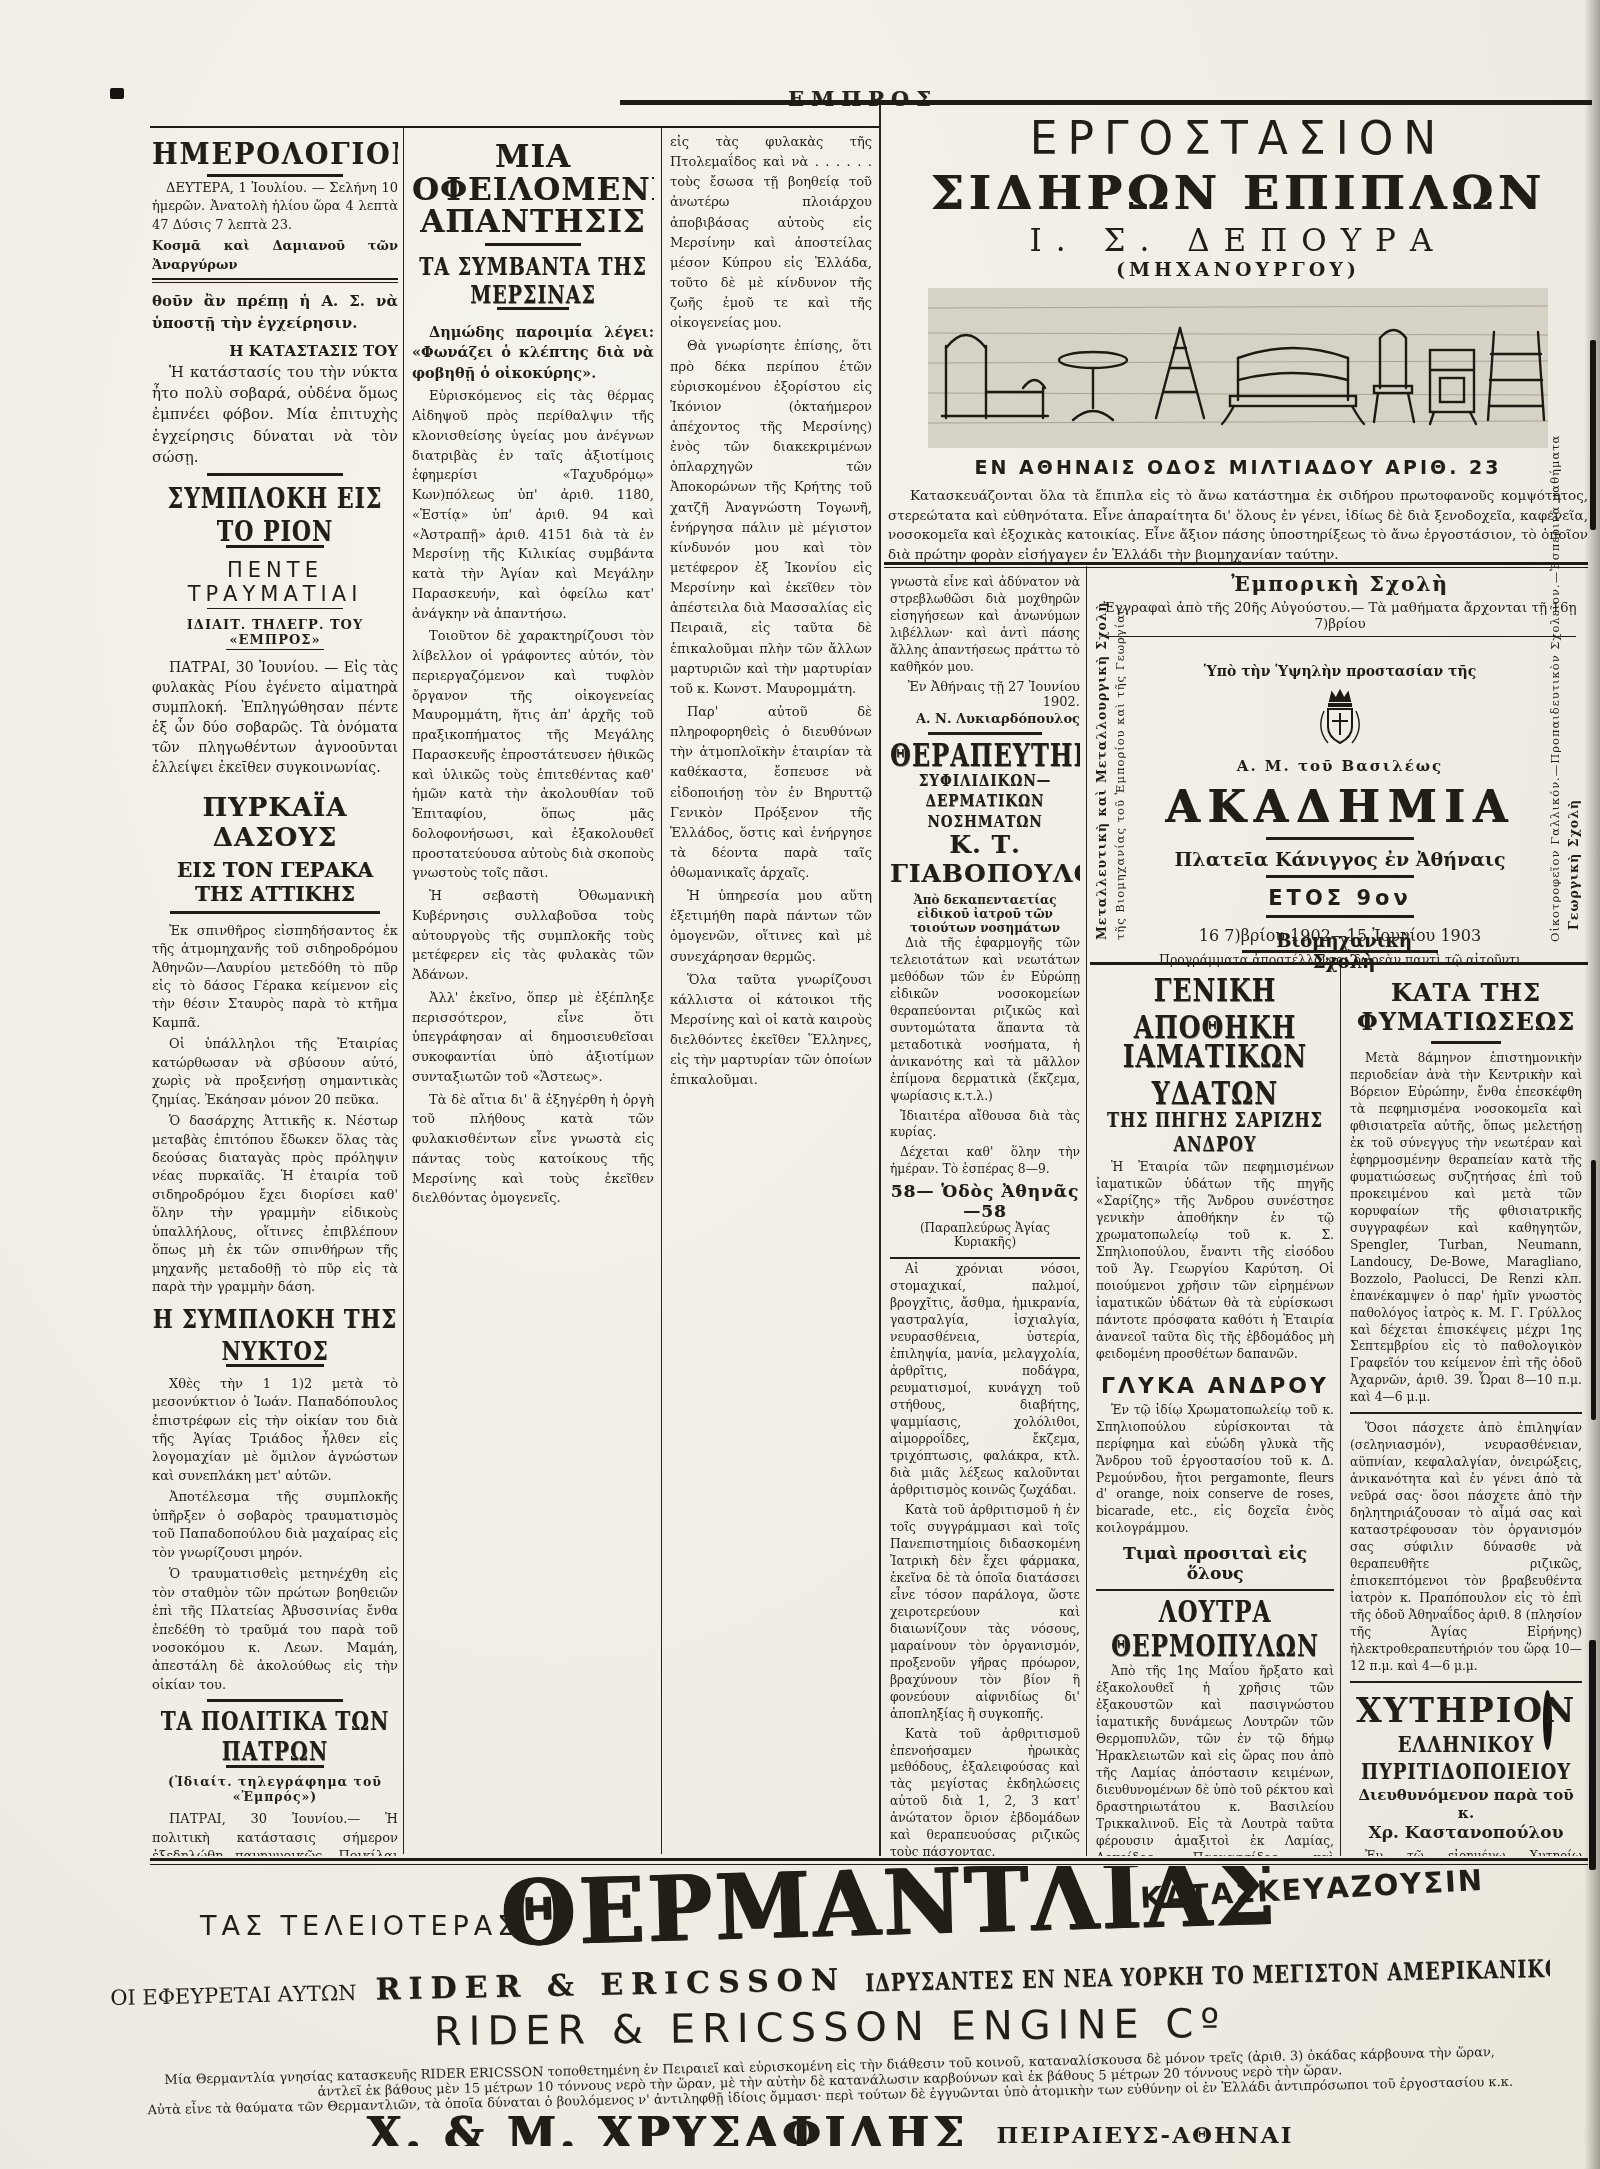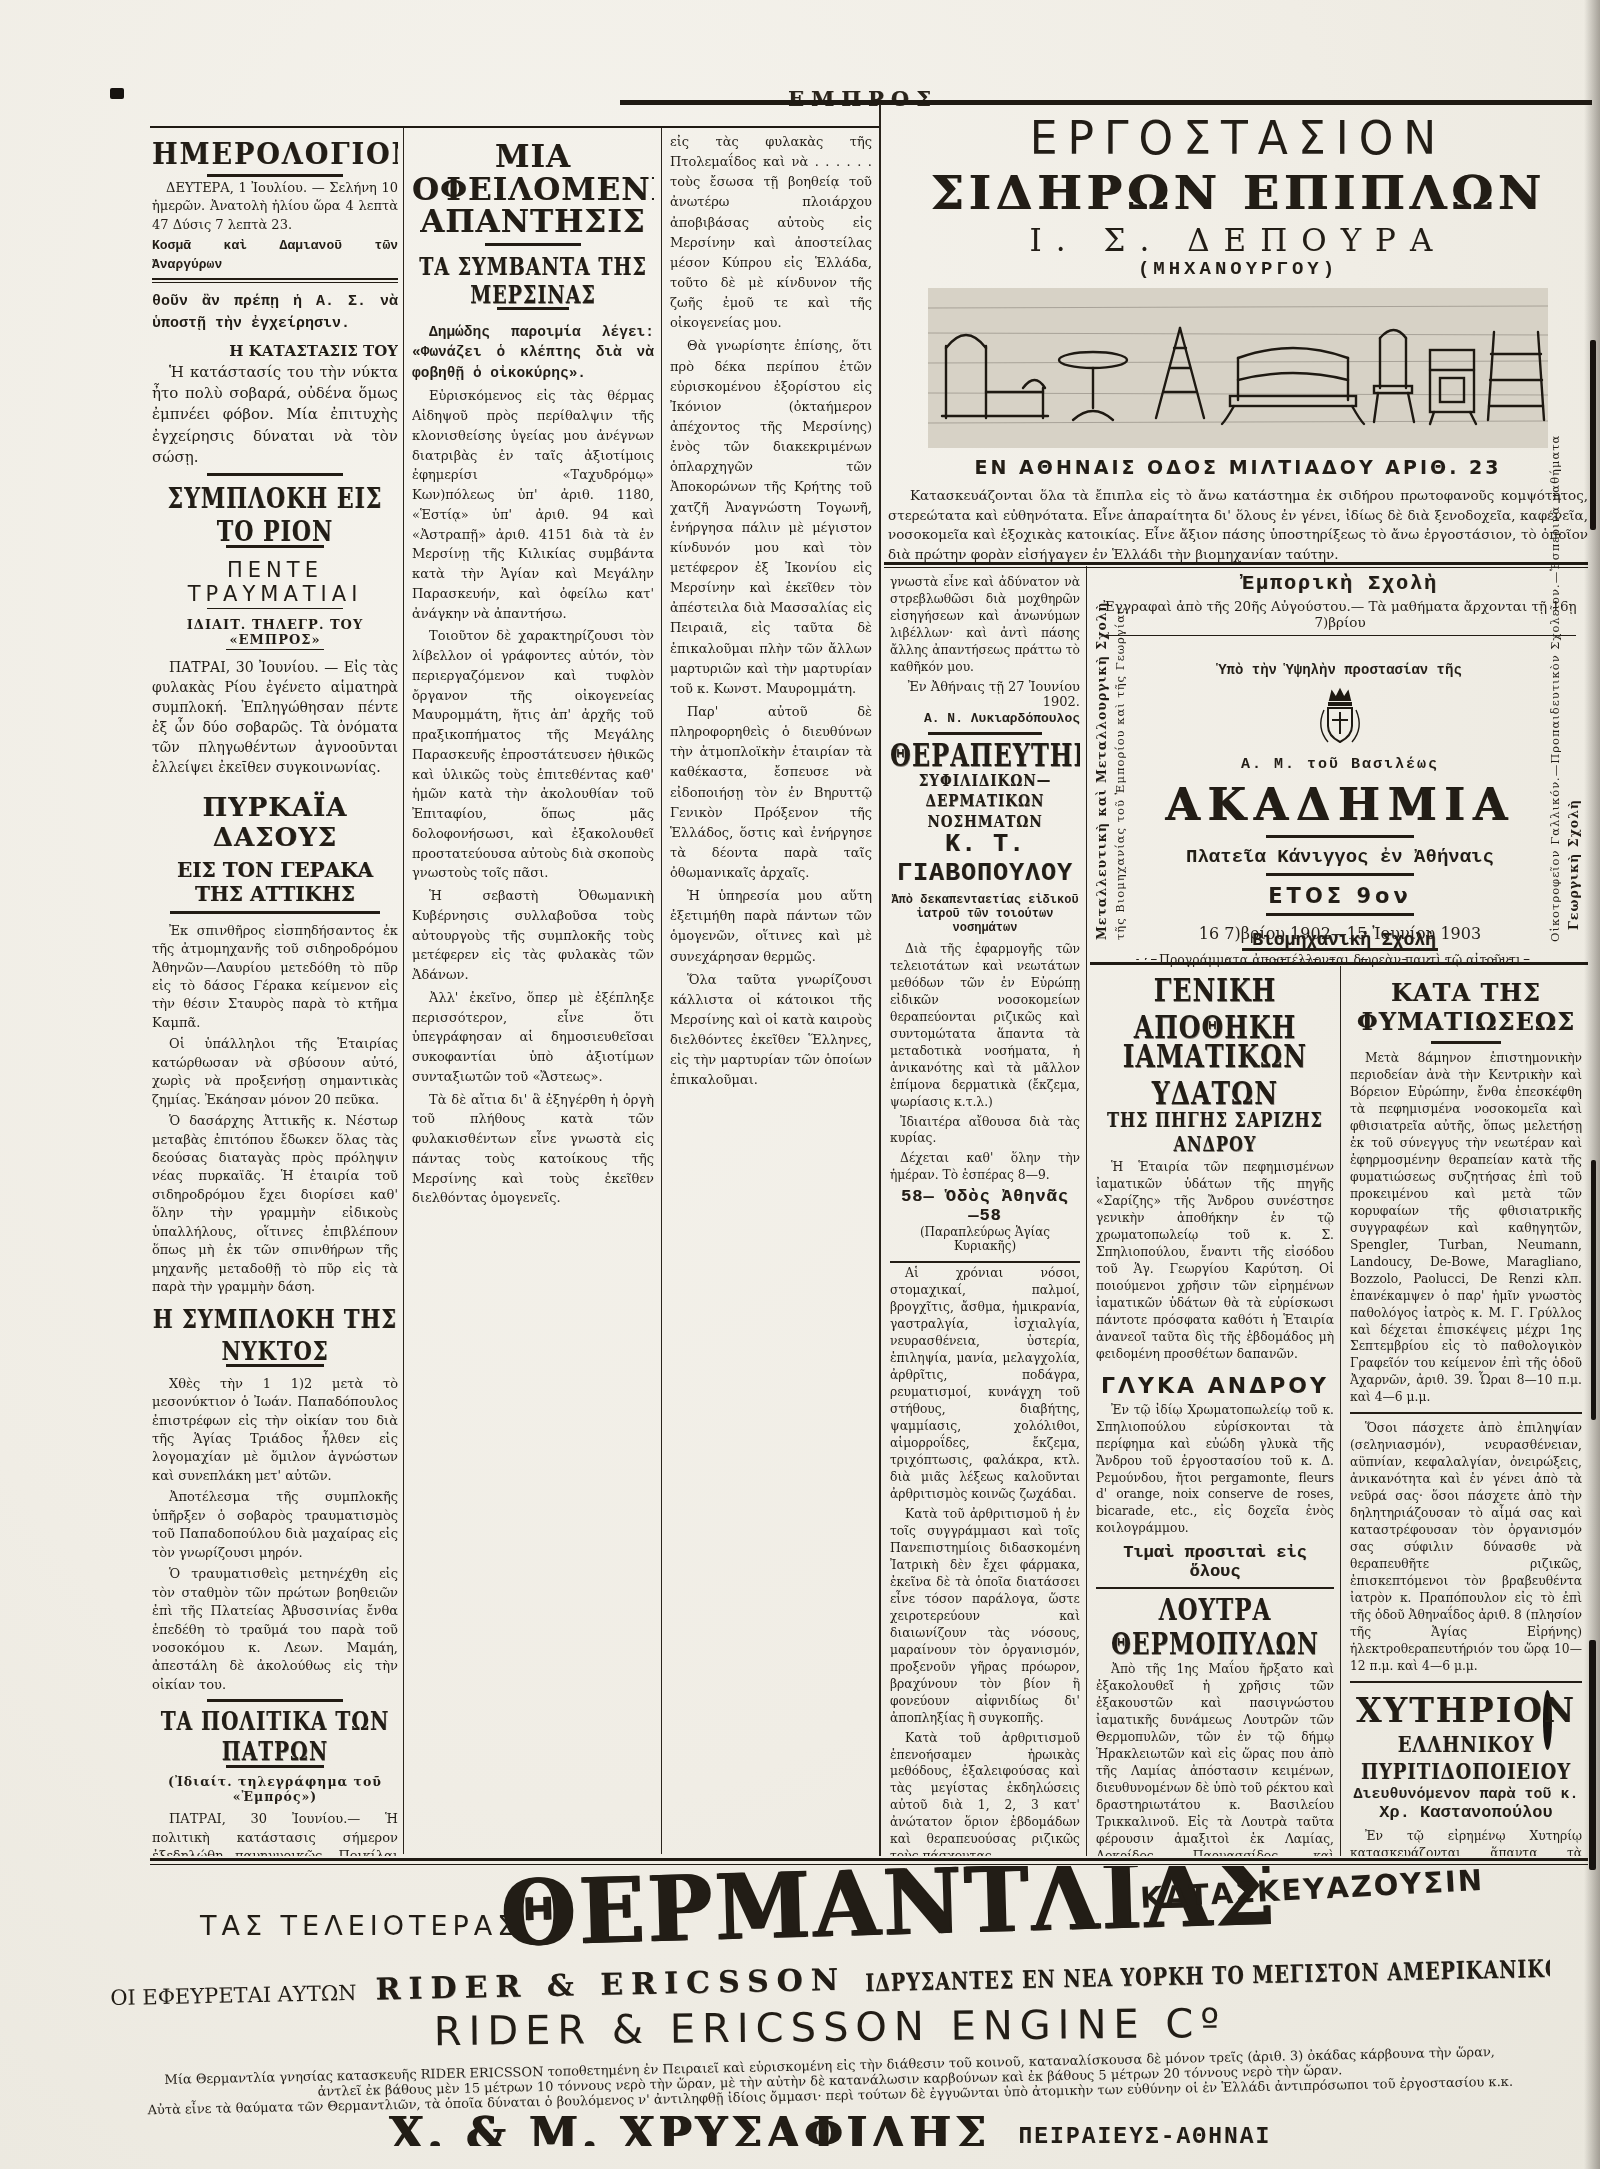--- a/index.html
+++ b/index.html
@@ -12,21 +12,21 @@
   .hr{position:absolute;background:#1f1a13;}
   .vr{position:absolute;background:#2a241c;width:1px;}
   .u1{height:3px;background:#221c14;margin:5px auto 2px;}
   .u2{height:1px;background:#221c14;margin:0 auto;}
   .w30{width:30%}.w40{width:40%}.w55{width:55%}.w85{width:85%}
   
   .col{position:absolute;overflow:hidden;}
   .p{font-size:13px;line-height:1.42;text-align:justify;text-indent:17px;margin:0 0 3px;}
   .p-sm{font-size:12.3px;line-height:1.38;text-align:justify;text-indent:15px;margin:0 0 3px;}
   .center{text-align:center;}
-  .bold{font-weight:bold;font-family:Liberation Mono, monospace;}
+  .bold{font-weight:bold;}
   
   .cal-title{font-size:27px;font-weight:bold;text-align:center;letter-spacing:2px;margin:6px 0 2px;transform:scaleY(1.08);}
   .hl-cond{font-weight:bold;text-align:center;letter-spacing:1px;transform:scaleY(1.28);transform-origin:center;}
   .hl-serif{font-weight:bold;text-align:center;}
   .kicker{font-size:13px;font-weight:bold;text-align:center;letter-spacing:1px;}
   .subhead{font-size:15px;font-weight:bold;text-align:right;margin:8px 0 2px;}
   .sans{font-family:"DejaVu Sans", sans-serif;}
   .ink{text-shadow:0.4px 0.4px 0 rgba(33,27,19,.5);}
   .sig{text-align:right;font-size:13px;margin:2px 0;}
   
@@ -199,21 +199,21 @@
     <p class="p-sm" style="text-indent:0;">γνωστὰ εἶνε καὶ ἀδύνατον νὰ στρεβλωθῶσι διὰ μοχθηρῶν εἰσηγήσεων καὶ ἀνωνύμων λιβέλλων· καὶ ἀντὶ πάσης ἄλλης ἀπαντήσεως πράττω τὸ καθῆκόν μου.</p>
     <p class="sig">Ἐν Ἀθήναις τῇ 27 Ἰουνίου 1902.</p>
     <p class="sig bold">Α. Ν. Λυκιαρδόπουλος</p>
     <div class="u1" style="width:60%;margin:6px auto;"></div>
 
     <div>
       <div class="center hl-cond ink" style="font-size:24px;">ΘΕΡΑΠΕΥΤΗΡΙΟΝ</div>
       <div class="center hl-cond ink" style="font-size:13.5px;margin-top:6px;">ΣΥΦΙΛΙΔΙΚΩΝ—ΔΕΡΜΑΤΙΚΩΝ ΝΟΣΗΜΑΤΩΝ</div>
       <div class="center ink bold" style="font-size:25px;margin-top:6px;letter-spacing:1px;">Κ. Τ. ΓΙΑΒΟΠΟΥΛΟΥ</div>
       <div class="center bold" style="font-size:12px;margin-top:5px;">Ἀπὸ δεκαπενταετίας εἰδικοῦ ἰατροῦ τῶν τοιούτων νοσημάτων</div>
-      <p class="p-sm" style="margin-top:6px;">Διὰ τῆς ἐφαρμογῆς τῶν τελειοτάτων καὶ νεωτάτων μεθόδων τῶν ἐν Εὐρώπῃ εἰδικῶν νοσοκομείων θεραπεύονται ριζικῶς καὶ συντομώτατα ἅπαντα τὰ μεταδοτικὰ νοσήματα, ἡ ἀνικανότης καὶ τὰ μᾶλλον ἐπίμονα δερματικὰ (ἔκζεμα, ψωρίασις κ.τ.λ.)</p>
+      <p class="p-sm" style="">Διὰ τῆς ἐφαρμογῆς τῶν τελειοτάτων καὶ νεωτάτων μεθόδων τῶν ἐν Εὐρώπῃ εἰδικῶν νοσοκομείων θεραπεύονται ριζικῶς καὶ συντομώτατα ἅπαντα τὰ μεταδοτικὰ νοσήματα, ἡ ἀνικανότης καὶ τὰ μᾶλλον ἐπίμονα δερματικὰ (ἔκζεμα, ψωρίασις κ.τ.λ.)</p>
       <p class="p-sm" style="text-indent:10px;">Ἰδιαιτέρα αἴθουσα διὰ τὰς κυρίας.</p>
       <p class="p-sm" style="text-indent:10px;">Δέχεται καθ' ὅλην τὴν ἡμέραν. Τὸ ἑσπέρας 8—9.</p>
       <div class="center bold ink" style="font-size:17px;letter-spacing:1px;">58— Ὁδὸς Ἀθηνᾶς —58</div>
       <div class="center" style="font-size:12px;">(Παραπλεύρως Ἁγίας Κυριακῆς)</div>
     </div>
     <div class="u1" style="width:100%;height:2px;margin:8px auto 2px;"></div>
 
     <div>
       <p class="p-sm">Αἱ χρόνιαι νόσοι, στομαχικαί, παλμοί, βρογχῖτις, ἄσθμα, ἡμικρανία, γαστραλγία, ἰσχιαλγία, νευρασθένεια, ὑστερία, ἐπιληψία, μανία, μελαγχολία, ἀρθρῖτις, ποδάγρα, ρευματισμοί, κυνάγχη τοῦ στήθους, διαβήτης, ψαμμίασις, χολόλιθοι, αἱμορροΐδες, ἔκζεμα, τριχόπτωσις, φαλάκρα, κτλ. διὰ μιᾶς λέξεως καλοῦνται ἀρθριτισμὸς κοινῶς ζωχάδαι.</p>
       <p class="p-sm">Κατὰ τοῦ ἀρθριτισμοῦ ἡ ἐν τοῖς συγγράμμασι καὶ τοῖς Πανεπιστημίοις διδασκομένη Ἰατρικὴ δὲν ἔχει φάρμακα, ἐκεῖνα δὲ τὰ ὁποῖα διατάσσει εἶνε τόσον παράλογα, ὥστε χειροτερεύουν καὶ διαιωνίζουν τὰς νόσους, μαραίνουν τὸν ὀργανισμόν, προξενοῦν γῆρας πρόωρον, βραχύνουν τὸν βίον ἢ φονεύουν αἰφνιδίως δι' ἀποπληξίας ἢ συγκοπῆς.</p>

